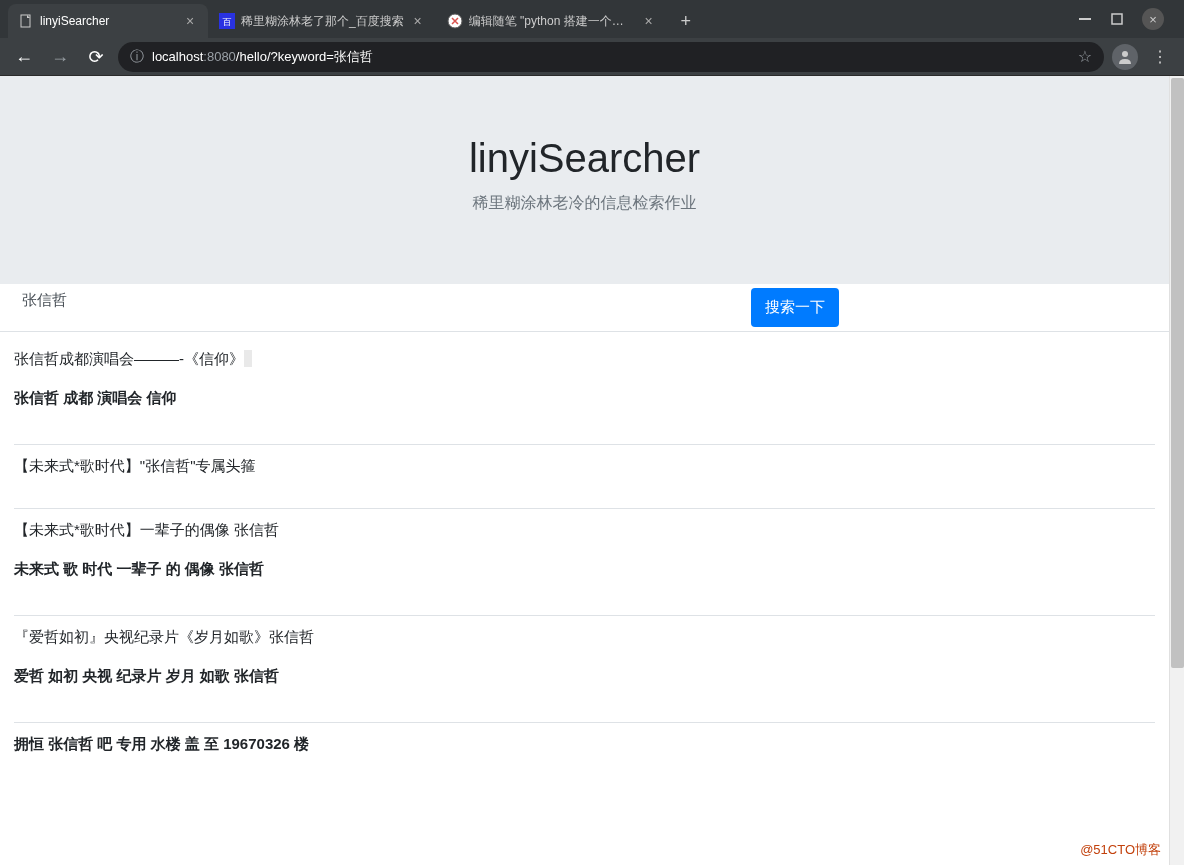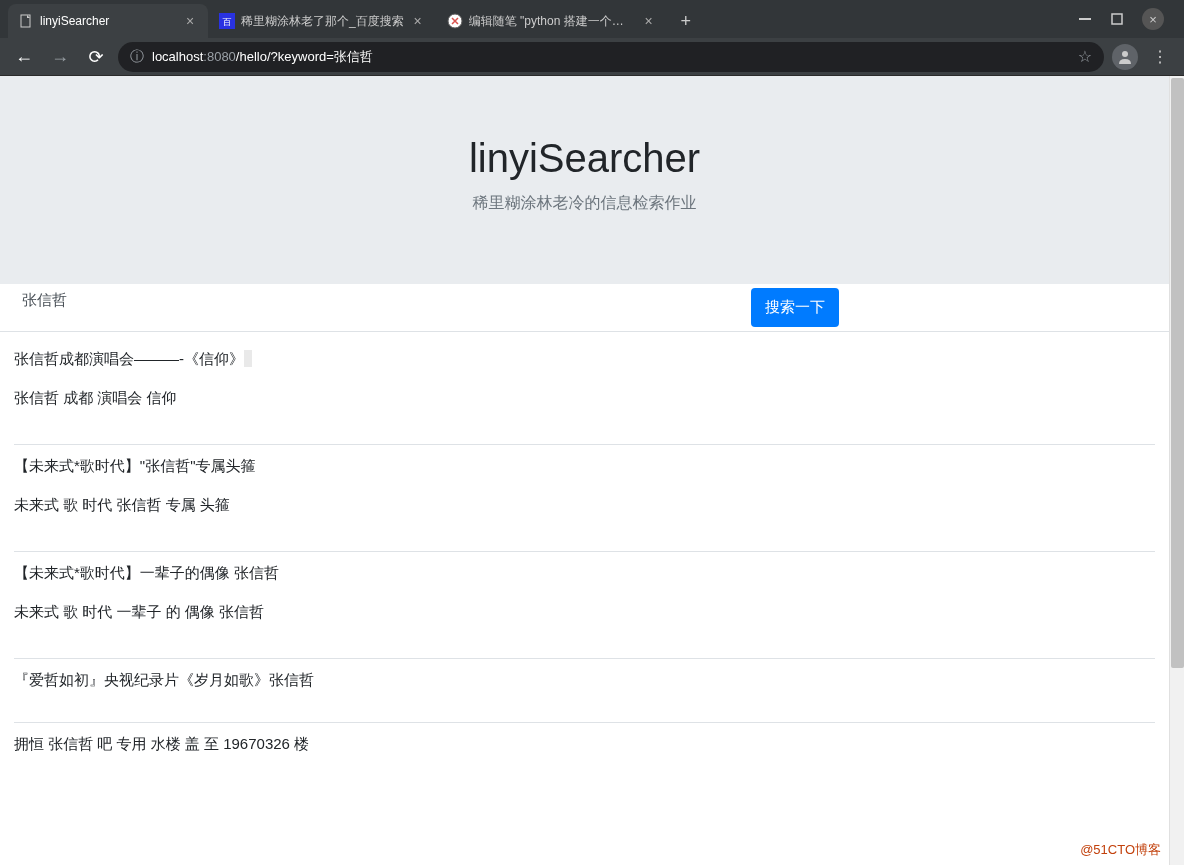--- a/index.html
+++ b/index.html
@@ -45,21 +45,21 @@
     .search-row { display: flex; padding: 0; border-bottom: 1px solid #dee2e6; background: #fff; }
     .search-input-wrap { flex: 1; padding-left: 8px; }
     .search-input { width: 561px; padding: 8px 14px; font-size: 15px; border: none; outline: none; background: #fff; color: #495057; }
     .search-btn { background: #007bff; color: #fff; border: none; padding: 10px 14px; font-size: 15px; cursor: pointer; border-radius: 4px; margin: 4px 0; }
     .search-btn-wrap { padding-right: 330px; display:flex; }
     
     .results { padding: 8px 14px; }
     .result-item { padding: 12px 0; border-bottom: 1px solid #dee2e6; }
     .result-item:first-child { padding-top: 10px; }
     .result-title { font-size: 15px; color: #212529; margin-bottom: 20px; font-weight: 400; }
-    .result-desc { font-size: 15px; color: #212529; margin-bottom: 24px; }
+    .result-desc { font-size: 15px; color: #212529; margin-bottom: 24px; font-weight: bold; }
     .highlight { background: #e9e9e9; }
     
     .watermark { position: absolute; bottom: 6px; right: 8px; color: #c2410c; font-size: 13px; pointer-events: none; }
   </style>
 </head>
 <body>
 
 <div class="browser-chrome">
   <div class="tabs-container">
     <div class="tab active">
@@ -147,28 +147,28 @@
       </div>
     </div>
 
     <div class="results">
       <div class="result-item">
         <div class="result-title"><span>张信哲成都演唱会———-《信仰》</span><span class="highlight">&nbsp;&nbsp;</span></div>
         <div class="result-desc">张信哲 成都 演唱会 信仰</div>
       </div>
       <div class="result-item">
         <div class="result-title">【未来式*歌时代】"张信哲"专属头箍</div>
-        <div class="result-desc">未来式 歌 时代 张信哲 专属 头箍</div>
       </div>
       <div class="result-item">
         <div class="result-title">【未来式*歌时代】一辈子的偶像 张信哲</div>
         <div class="result-desc">未来式 歌 时代 一辈子 的 偶像 张信哲</div>
       </div>
       <div class="result-item">
         <div class="result-title">『爱哲如初』央视纪录片《岁月如歌》张信哲</div>
+        <div class="result-desc">爱哲 如初 央视 纪录片 岁月 如歌 张信哲</div>
       </div>
       <div class="result-item" style="border-bottom:none;">
         <div class="result-desc">拥恒 张信哲 吧 专用 水楼 盖 至 19670326 楼</div>
       </div>
     </div>
 
     <div class="watermark">@51CTO博客</div>
   </div>
   <div class="scrollbar-track">
     <div class="scrollbar-thumb"></div>

